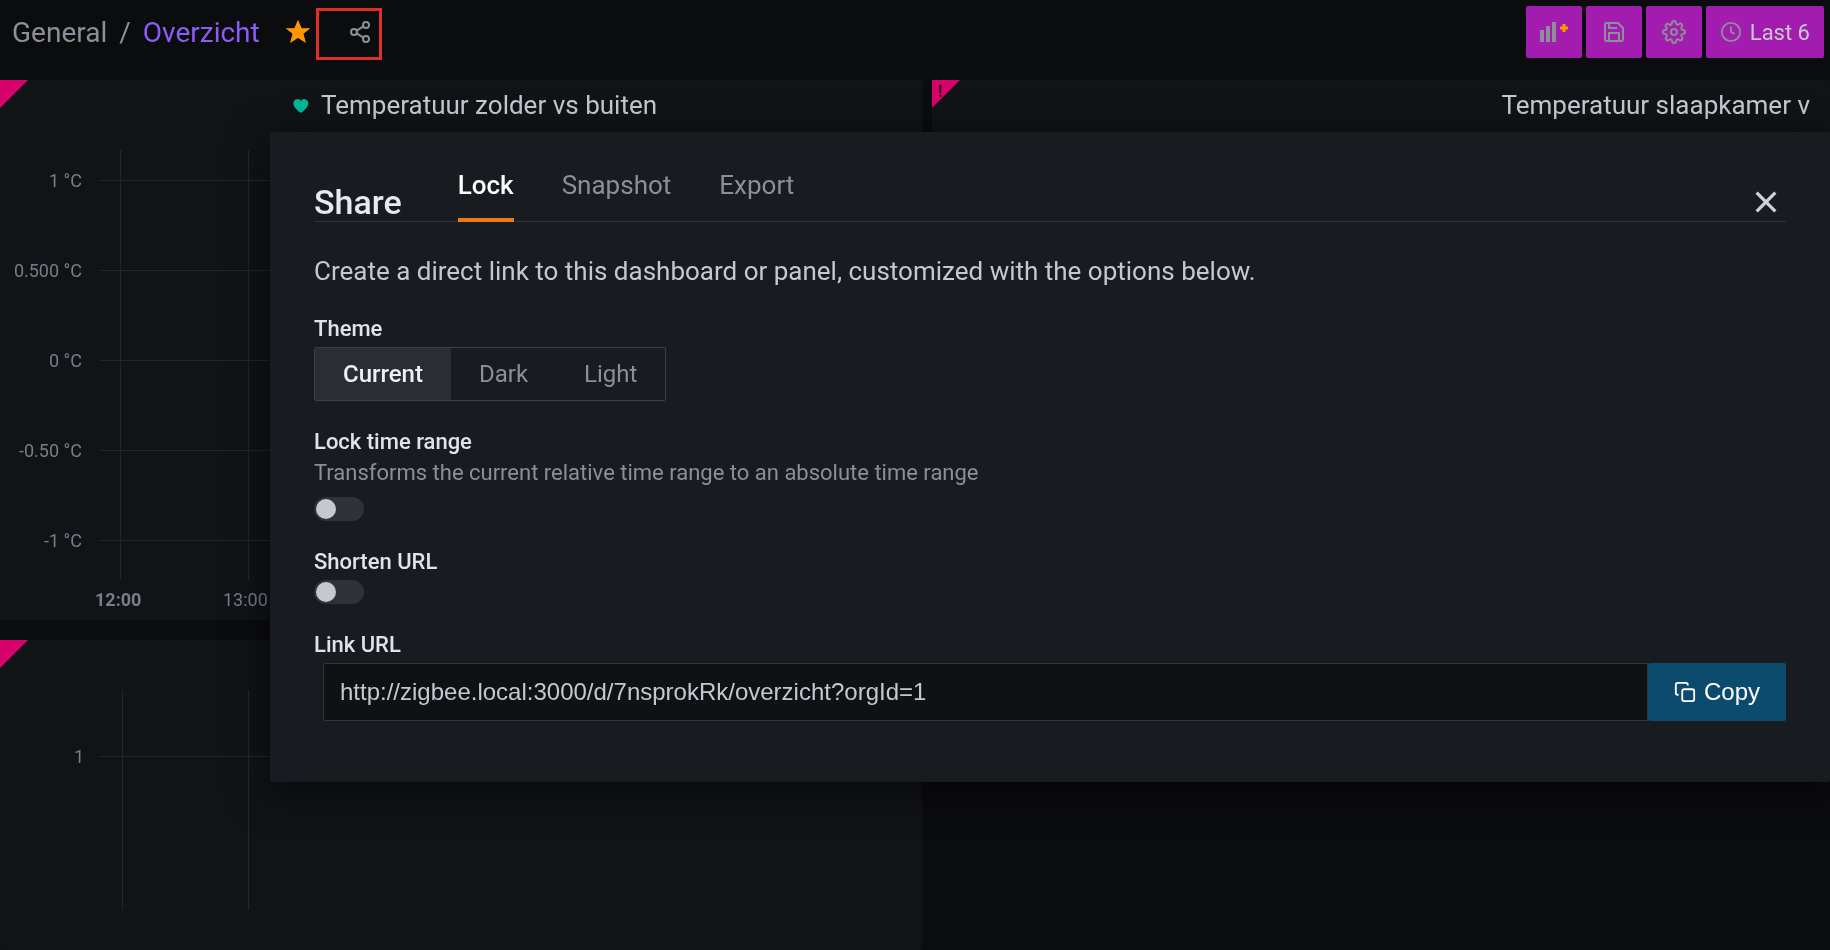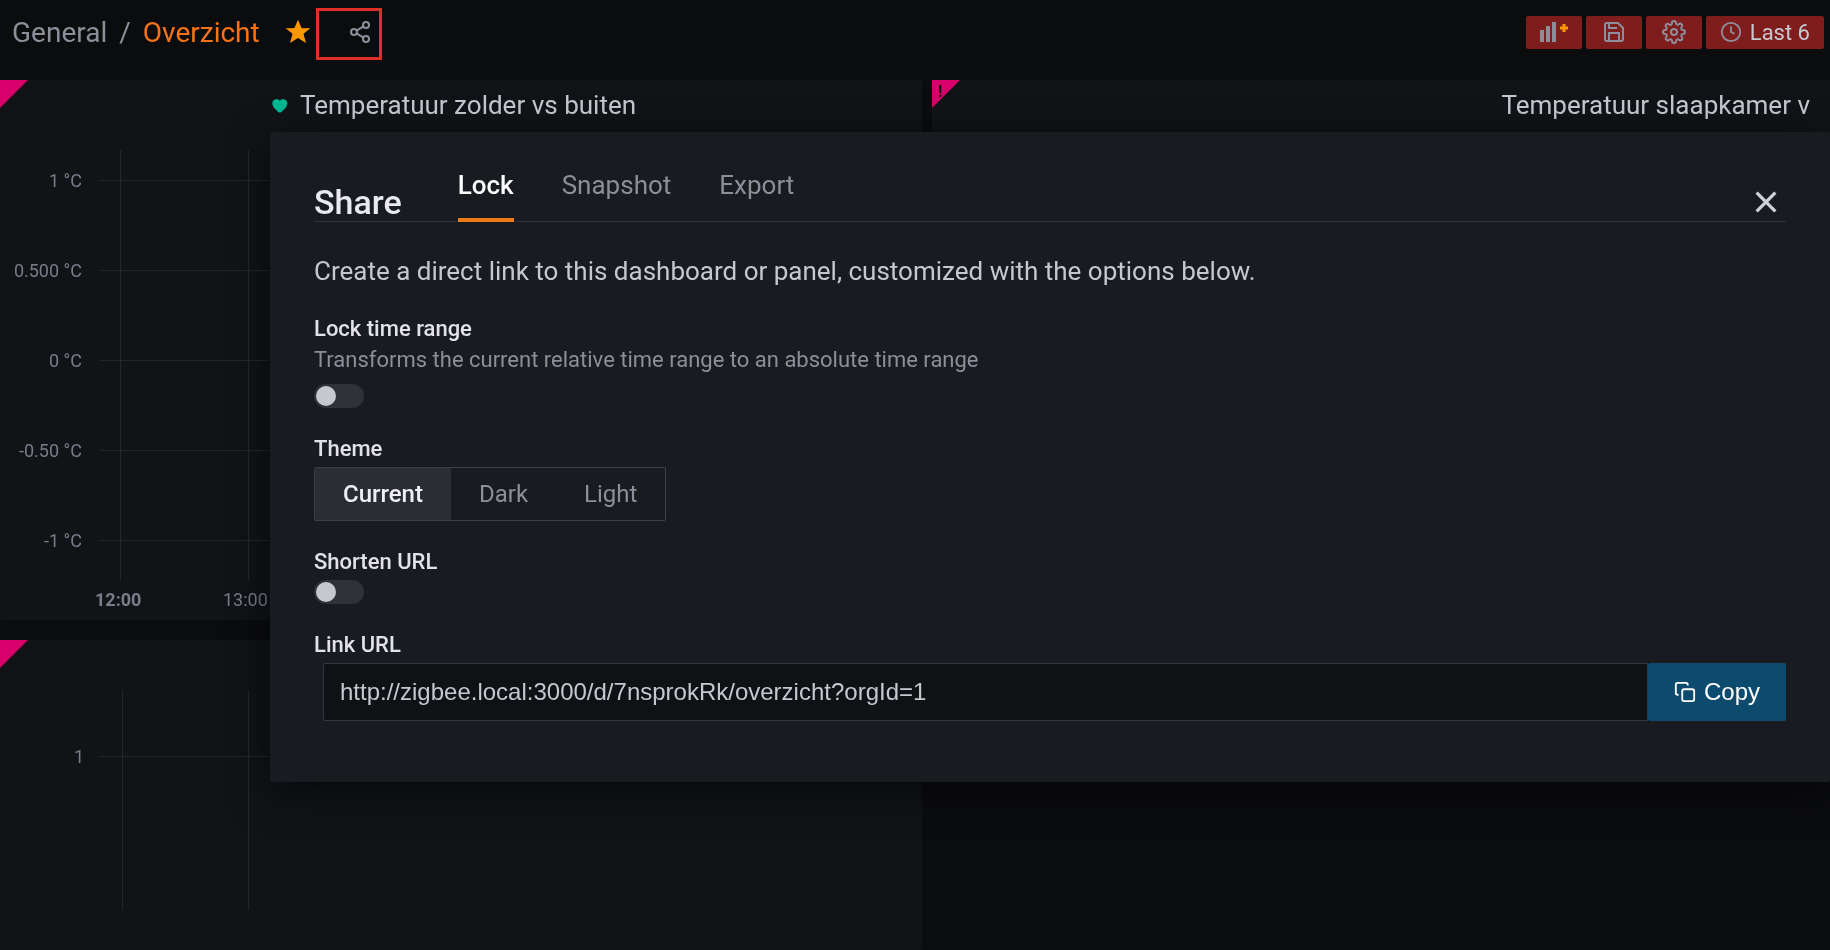--- a/index.html
+++ b/index.html
@@ -22,21 +22,21 @@
     height: 64px;
     padding: 0 12px;
     gap: 12px;
   }
   .breadcrumb-seg {
     color: #8e8e9a;
     font-size: 28px;
     font-weight: 400;
   }
   .breadcrumb-active {
-    color: #f97316;
+    color: #8b5cf6;
   }
   .tb-icon-btn {
     display: inline-flex;
     align-items: center;
     justify-content: center;
     width: 40px;
     height: 40px;
     color: #8e8e9a;
     border-radius: 2px;
   }
@@ -52,22 +52,22 @@
   }
   .topbar-spacer { flex: 1; }
   .tb-right-group {
     display: flex;
     align-items: center;
     gap: 4px;
     margin-right: -6px;
   }
   .tb-right-group .tb-icon-btn,
   .tb-right-group .tb-text-btn {
-    background: #7f1d1d;
-    height: 33px;
+    background: #a21caf;
+    height: 52px;
     border-radius: 2px;
   }
   .tb-right-group .tb-icon-btn { width: 56px; }
   .tb-text-btn {
     display: inline-flex;
     align-items: center;
     padding: 0 14px;
     gap: 8px;
     color: #c7c7d0;
     font-size: 22px;
@@ -308,21 +308,21 @@
     </span>
   </div>
 </div>
 
 <div class="share-highlight"></div>
 
 <div class="bg-panels">
 
   <div class="panel" style="left:0; top:0; width:922px; height:540px;">
     <div class="pink-corner"></div>
-    <div class="title" style="left:268px;">
+    <div class="title" style="left:289px;">
       <span class="heart-icon">
         <svg width="22" height="20" viewBox="0 0 24 24" fill="#00b894">
             <path d="M12 21s-8-5.33-8-11a5 5 0 0 1 9-3 5 5 0 0 1 9 3c0 5.67-8 11-8 11z"></path>
           </svg>
       </span>
       <span>Temperatuur zolder vs buiten</span>
     </div>
     <span class="axis-label" style="top:90px; right:840px;">1 °C</span>
     <span class="axis-label" style="top:180px; right:840px;text-align:right;">0.500 °C</span>
     <span class="axis-label" style="top:270px; right:840px;">0 °C</span>
@@ -368,34 +368,34 @@
           <line x1="5" y1="5" x2="19" y2="19"></line>
           <line x1="19" y1="5" x2="5" y2="19"></line>
         </svg>
     </div>
   </div>
   <div class="modal-divider"></div>
 
   <div class="modal-desc">Create a direct link to this dashboard or panel, customized with the options below.</div>
 
   <div class="field-group">
+    <div class="field-label">Theme</div>
+    <div class="theme-buttons">
+      <div class="opt active">Current</div>
+      <div class="opt">Dark</div>
+      <div class="opt">Light</div>
+    </div>
+  </div>
+
+  <div class="field-group">
     <div class="field-label">Lock time range</div>
     <div class="field-sub">Transforms the current relative time range to an absolute time range</div>
     <div class="toggle">
         <div class="knob"></div>
       </div>
-  </div>
-
-  <div class="field-group">
-    <div class="field-label">Theme</div>
-    <div class="theme-buttons">
-      <div class="opt active">Current</div>
-      <div class="opt">Dark</div>
-      <div class="opt">Light</div>
-    </div>
   </div>
 
   <div class="field-group">
     <div class="field-label">Shorten URL</div>
     <div class="toggle">
         <div class="knob"></div>
       </div>
   </div>
 
   <div class="field-group" style="margin-bottom:0;">

